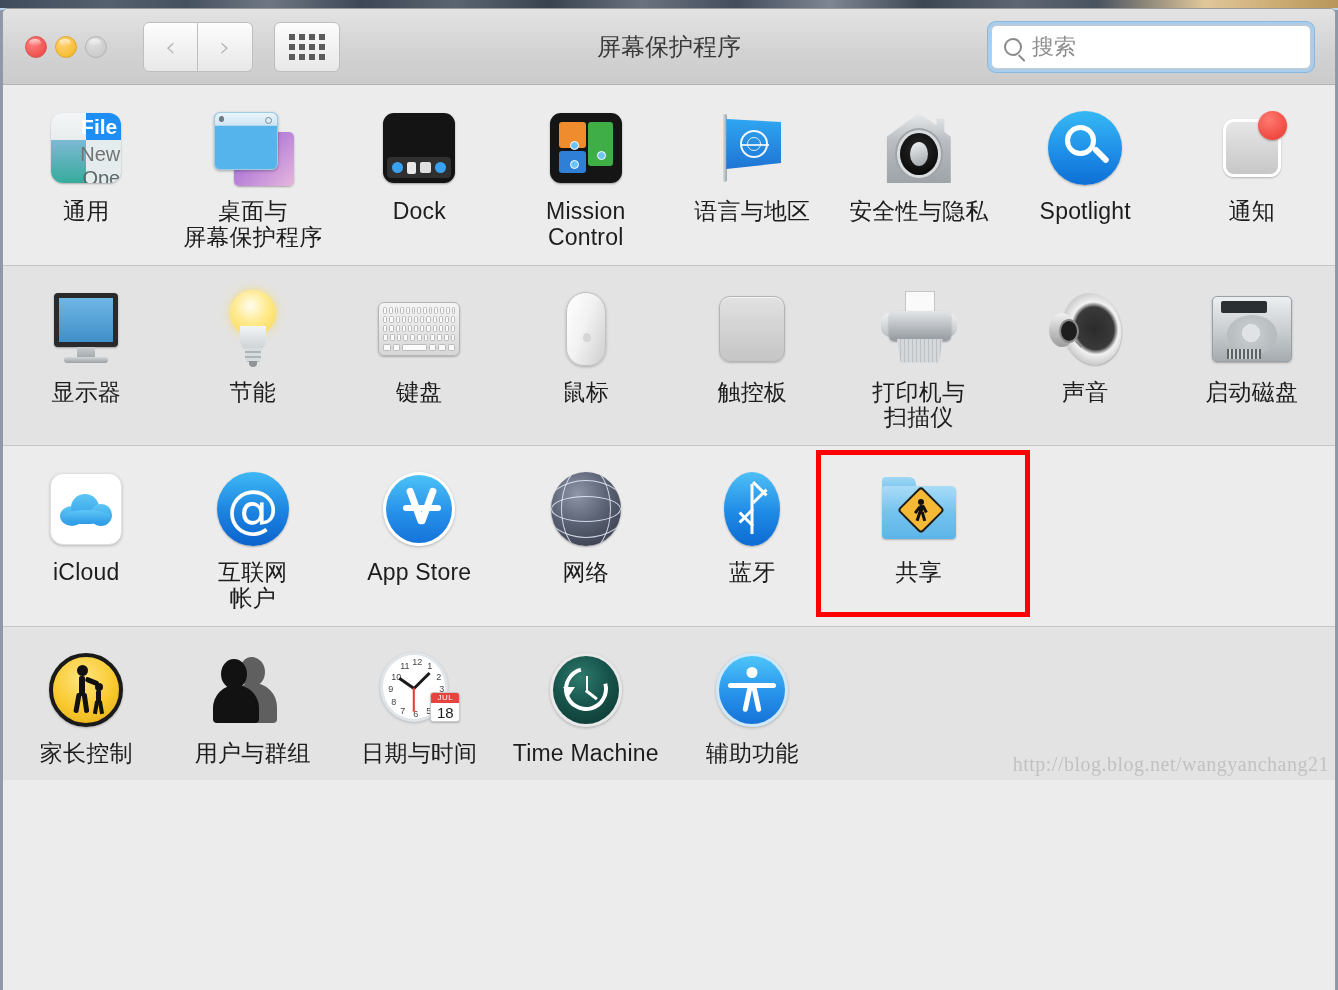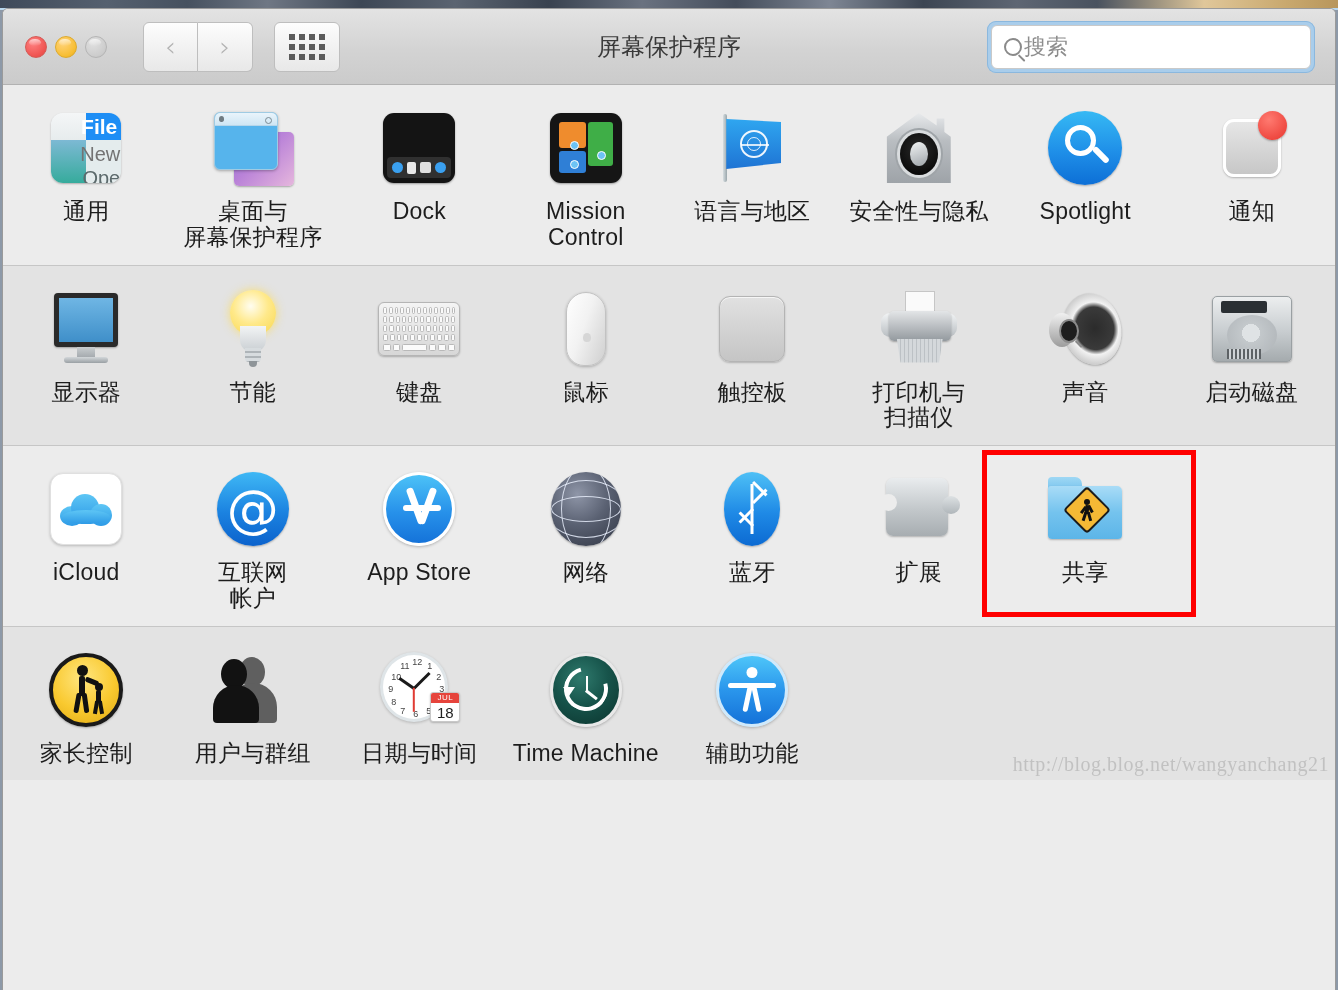--- a/index.html
+++ b/index.html
@@ -96,21 +96,21 @@
   }
   .mag {
     width: 18px; height: 18px; border: 2.4px solid #8a8a8a; border-radius:50%;
     position:relative; flex: 0 0 auto;
   }
   .mag::after{
     content:""; position:absolute; right:-6px; bottom:-5px;
     width:9px; height:2.4px; background:#8a8a8a; transform: rotate(45deg);
     border-radius:2px;
   }
-  #search-placeholder { margin-left: 2px; font-size: 22px; color:#8d8d8d; }
+  #search-placeholder { margin-left: 10px; font-size: 22px; color:#8d8d8d; }
 
   
   #content { position:relative; background:#ececec; height: 675px; }
   .prow { position:relative; padding: 0; }
   .prow.alt { background: #e3e3e3; }
   .prow + .prow { border-top: 1px solid #c6c6c6; }
   .items {
     display:grid; grid-template-columns: repeat(8, 1fr);
     padding: 22px 0 14px 0;
   }
@@ -803,30 +803,20 @@
                 <div class="b"></div>
                 <div class="u1"></div>
                 <div class="u2"></div>
                 <div class="l1"></div>
                 <div class="l2"></div>
               </div>
           </div>
           <div class="plabel">蓝牙</div>
         </div>
 
-        <div class="pane">
-          <div class="iconbox">
-            <div class="ic-ext">
-                <div class="pz"></div>
-                <div class="nub-r"></div>
-                <div class="nub-l"></div>
-              </div>
-          </div>
-          <div class="plabel">扩展</div>
-        </div>
 
         <div class="pane highlighted">
           <div class="iconbox">
             <div class="ic-share">
               <div class="tab"></div>
                 <div class="fld"></div>
                 <div class="sign"></div>
               <div class="ped">
                   <div class="head"></div>
                   <div class="body"></div>

